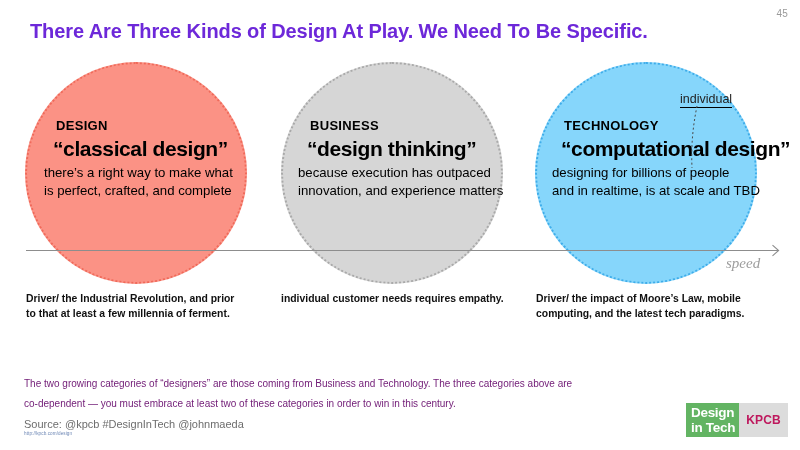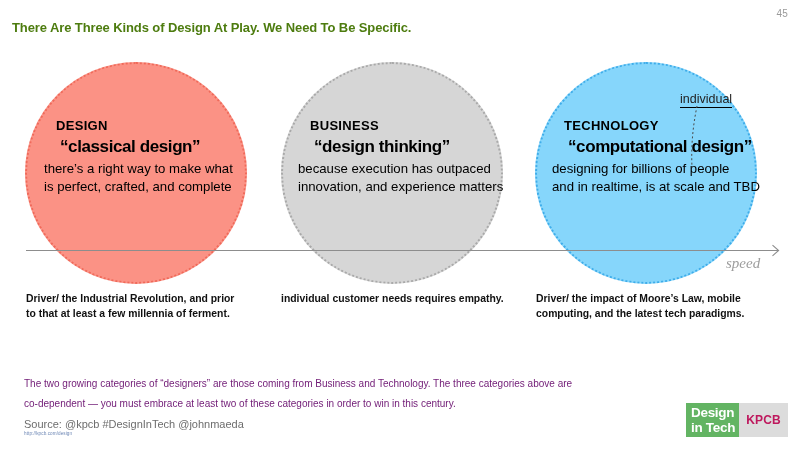--- a/index.html
+++ b/index.html
@@ -24,25 +24,25 @@
   #page-number {
     position: absolute;
     top: 8px;
     right: 12px;
     font-size: 10px;
     color: #9a9a9a;
     letter-spacing: 0.2px;
   }
   #slide-title {
     position: absolute;
-    left: 12px;
+    left: 30px;
     top: 20px;
-    font-size: 13px;
-    font-weight: bold;
-    color: #4d7c0f;
+    font-size: 20px;
+    font-weight: bold;
+    color: #6d28d9;
     letter-spacing: -0.1px;
     white-space: nowrap;
   }
 
   
   #axis-line {
     position: absolute;
     left: 26px;
     top: 250px;
     width: 748px;
@@ -92,24 +92,24 @@
 
   .kicker {
     font-size: 13px;
     font-weight: bold;
     letter-spacing: 0.3px;
     margin: 0 0 4px 12px;
   }
   #group-technology .kicker { margin-left: 12px; }
 
   .headline {
-    font-size: 17px;
+    font-size: 21px;
     font-weight: bold;
     letter-spacing: -0.4px;
-    margin: 0 0 3px 16px;
+    margin: 0 0 3px 9px;
     white-space: nowrap;
   }
   .body-line {
     font-size: 13.2px;
     line-height: 17.5px;
     white-space: nowrap;
   }
 
   
   #callout-individual {

